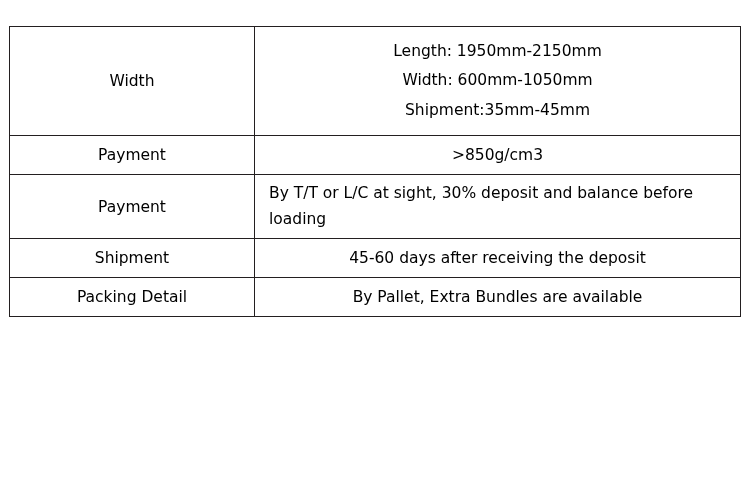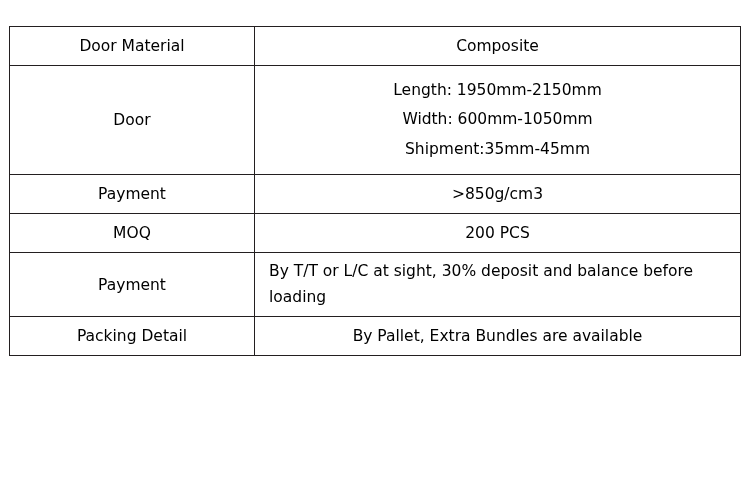--- a/index.html
+++ b/index.html
@@ -67,43 +67,39 @@
     padding-top: 6px;
     padding-bottom: 6px;
   }
 </style>
 </head>
 <body>
 
 <div class="page">
   <table class="spec-table">
     <tbody>
-      <tr class="row-tall">
-        <td class="cell-label">Door Material</td>
-        <td class="cell-value">Composite</td>
-      </tr>
       <tr class="row-size">
-        <td class="cell-label">Door</td>
+        <td class="cell-label">Width</td>
         <td class="cell-value">
           <span class="size-line">Length: 1950mm-2150mm</span>
           <span class="size-line">Width: 600mm-1050mm</span>
           <span class="size-line">Shipment:35mm-45mm</span>
         </td>
       </tr>
       <tr class="row-tall">
         <td class="cell-label">Payment</td>
         <td class="cell-value">&gt;850g/cm3</td>
       </tr>
-      <tr class="row-tall">
-        <td class="cell-label">MOQ</td>
-        <td class="cell-value">200 PCS</td>
-      </tr>
       <tr class="row-payment">
         <td class="cell-label">Payment</td>
         <td class="cell-value left">By T/T or L/C at sight, 30% deposit and balance before loading</td>
+      </tr>
+      <tr class="row-tall">
+        <td class="cell-label">Shipment</td>
+        <td class="cell-value">45-60 days after receiving the deposit</td>
       </tr>
       <tr class="row-tall">
         <td class="cell-label">Packing Detail</td>
         <td class="cell-value">By Pallet, Extra Bundles are available</td>
       </tr>
 
     </tbody>
   </table>
 </div>
 

